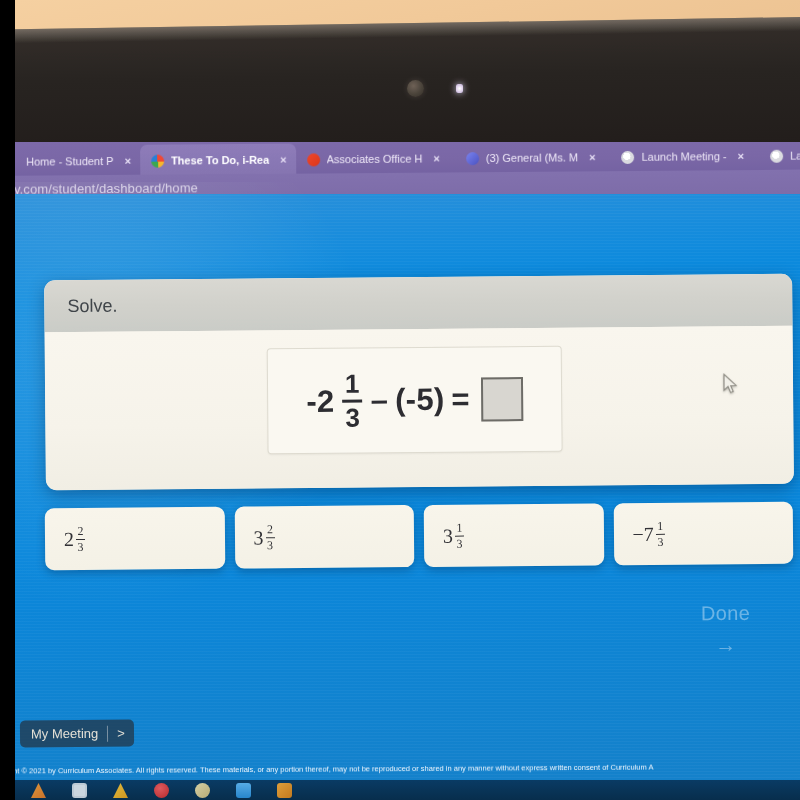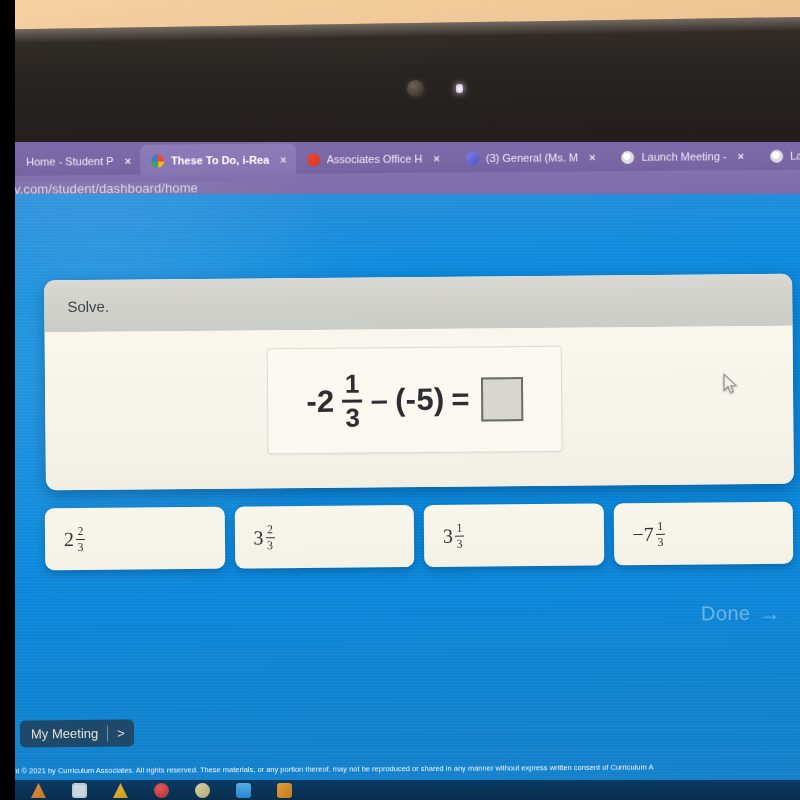--- a/index.html
+++ b/index.html
@@ -132,21 +132,21 @@
     transform: rotate(-0.5deg);
     box-shadow: 0 5px 16px rgba(0,30,60,.35);
     overflow:hidden;
   }
   .card-head {
     height:52px;
     background: linear-gradient(180deg,#d7d6d1 0%, #cfcfca 50%, #c9cac6 100%);
     display:flex; align-items:center;
     padding-left:23px;
   }
-  .card-head-title { font-size:15px; color:#41464a;text-align:right; }
+  .card-head-title { font-size:18px; color:#41464a;text-align:right; }
   .card-body {
     height:158px;
     background: linear-gradient(180deg,#f7f4ec 0%, #f4f1e8 60%, #efece2 100%);
     position:relative;
   }
 
   
   .eqbox {
     position:absolute; left:222px; top:18px; width:295px; height:106px;
     background:#f8f6ef;
@@ -209,20 +209,21 @@
   }
   .mixnum .f .bar { width:9px; height:1px; background:#343438; margin:1px 0; }
 
   
   .done {
     position:absolute; left:686px; top:460px;
     display:flex; align-items:center; gap:9px;
     font-size:20px; color:rgba(255,255,255,.38);
     letter-spacing:.4px;
     transform: rotate(-0.5deg);
+    flex-direction: column;
   }
   .done .arrow { font-size:21px; line-height:1; }
 
   
   .progress {
     position:absolute; left:5px; top:578px;
     height:27px;
     display:flex; align-items:center;
     background:rgba(38,52,66,.72);
     border-radius:5px;

